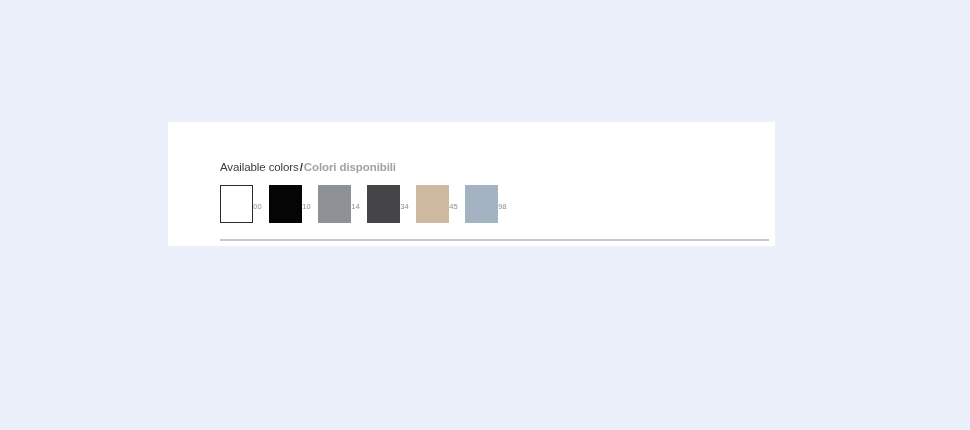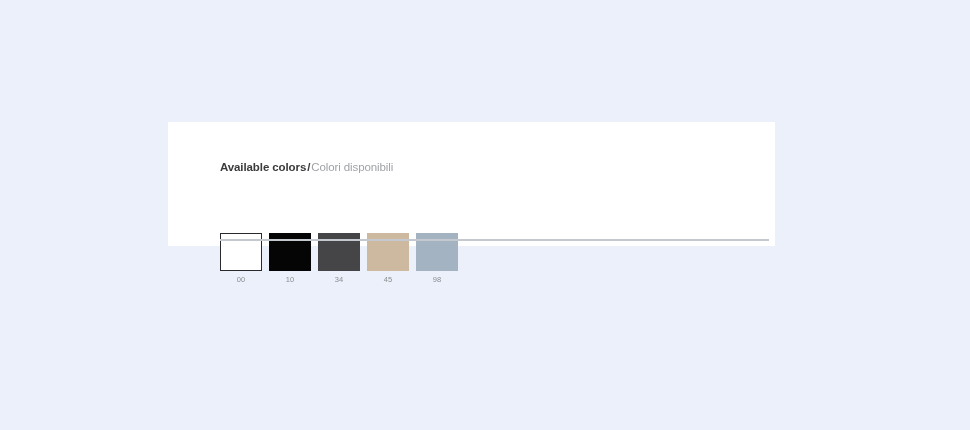--- a/index.html
+++ b/index.html
@@ -29,47 +29,46 @@
   .heading {
     position: absolute;
     left: 52px;
     top: 38px;
     white-space: nowrap;
     font-size: 11.5px;
     line-height: 14px;
     letter-spacing: -0.1px;
   }
   .heading .en {
-    font-weight: 700;
+    font-weight: 400;
     color: #3b3b3d;
   }
   .heading .sep {
     font-weight: 700;
     color: #3b3b3d;
     padding: 0 1px;
   }
   .heading .it {
-    font-weight: 400;
+    font-weight: 700;
     color: #a0a2a6;
   }
 
   
   .swatch-row {
     position: absolute;
     left: 52px;
     top: 63px;
     display: flex;
     gap: 7px;
   }
   .swatch-cell {
     width: 42px;
     display: flex;
-    flex-direction: column;
+    flex-direction: row;
     align-items: center;
-    margin-top: 48px;
   }
   .chip {
     width: 42px;
     height: 38px;
     box-sizing: border-box;
   }
   .chip.bordered {
     border: 1.5px solid #2a2a2c;
   }
   .chip-label {
@@ -102,20 +101,24 @@
   <div class="swatch-row">
       <div class="swatch-cell">
         <div class="chip bordered" style="background: rgb(255, 255, 255);"></div>
         <div class="chip-label">00</div>
       </div>
       <div class="swatch-cell">
         <div class="chip" style="background: rgb(5, 5, 5);"></div>
         <div class="chip-label">10</div>
       </div>
       <div class="swatch-cell">
+        <div class="chip" style="background: rgb(142, 145, 149);"></div>
+        <div class="chip-label">14</div>
+      </div>
+      <div class="swatch-cell">
         <div class="chip" style="background: rgb(69, 69, 71);"></div>
         <div class="chip-label">34</div>
       </div>
       <div class="swatch-cell">
         <div class="chip" style="background: rgb(205, 184, 160);"></div>
         <div class="chip-label">45</div>
       </div>
       <div class="swatch-cell">
         <div class="chip" style="background: rgb(163, 179, 194);"></div>
         <div class="chip-label">98</div>

